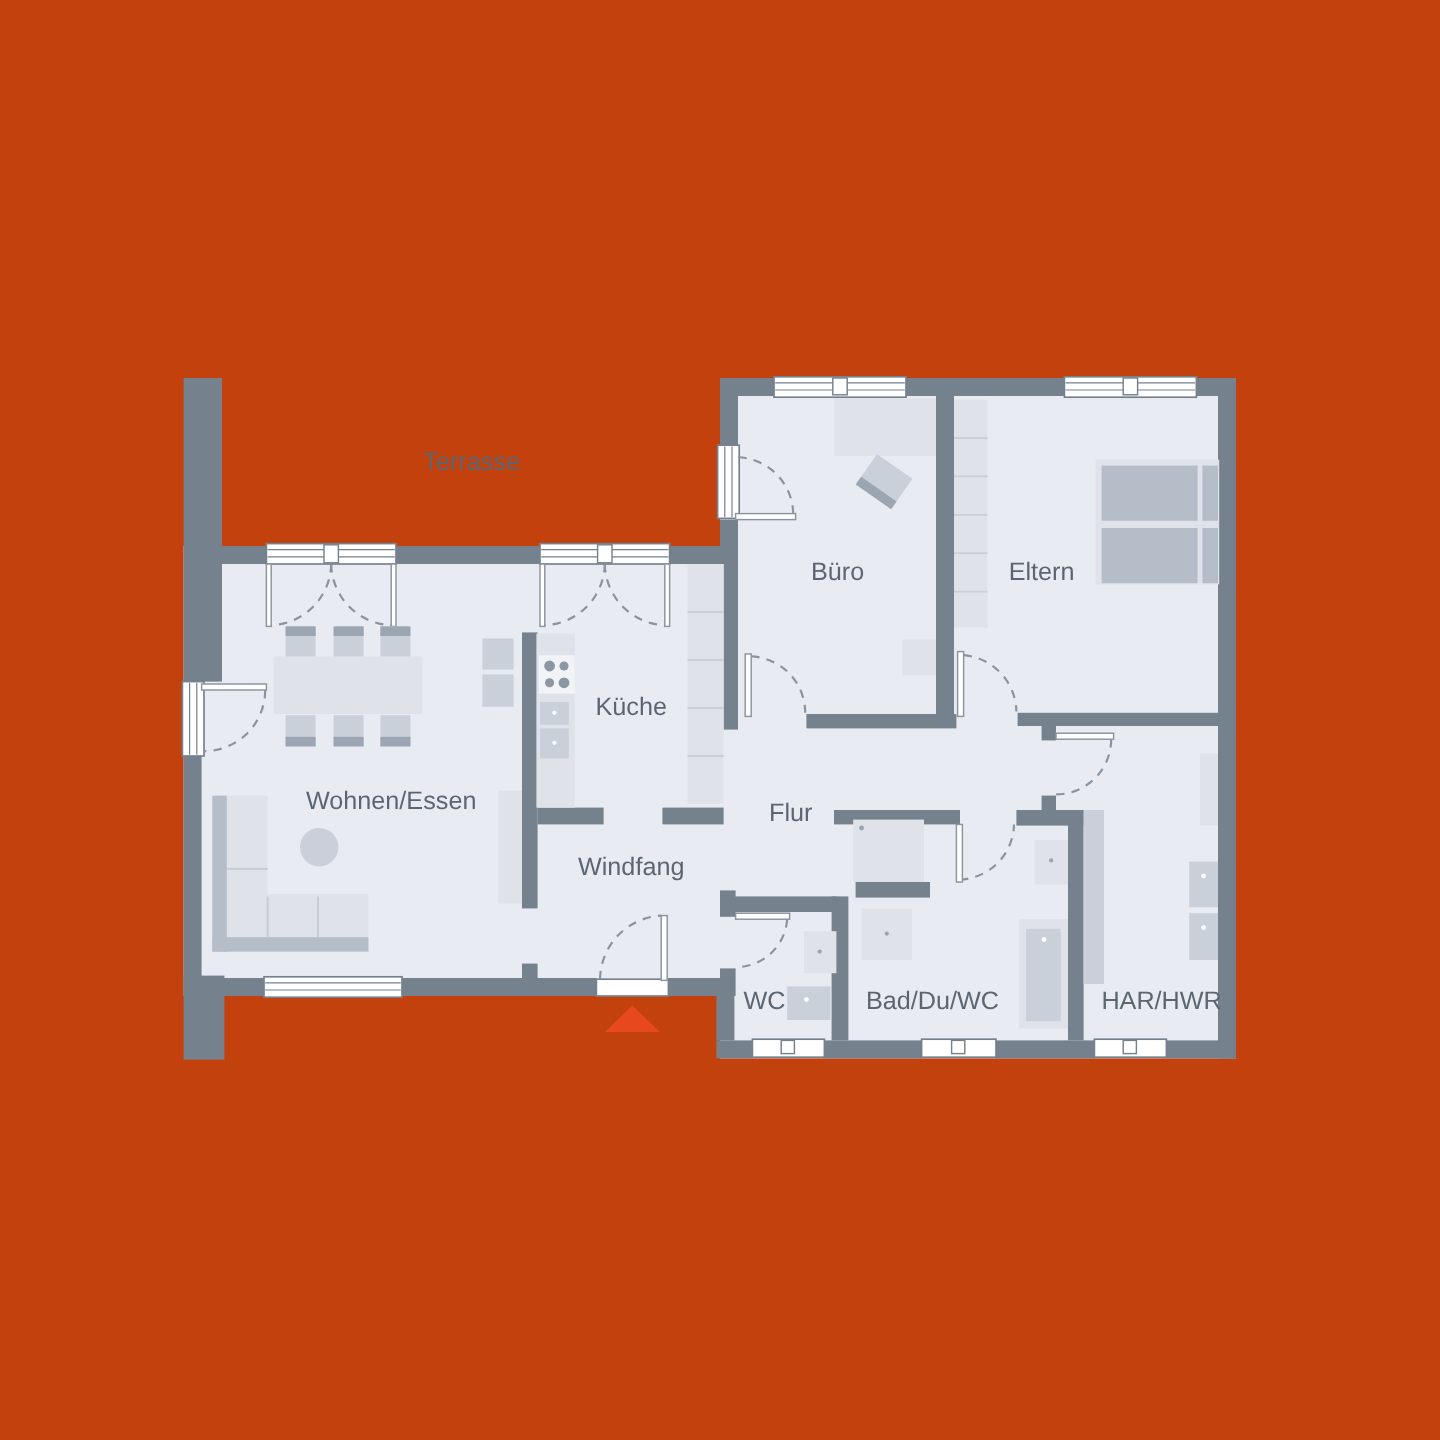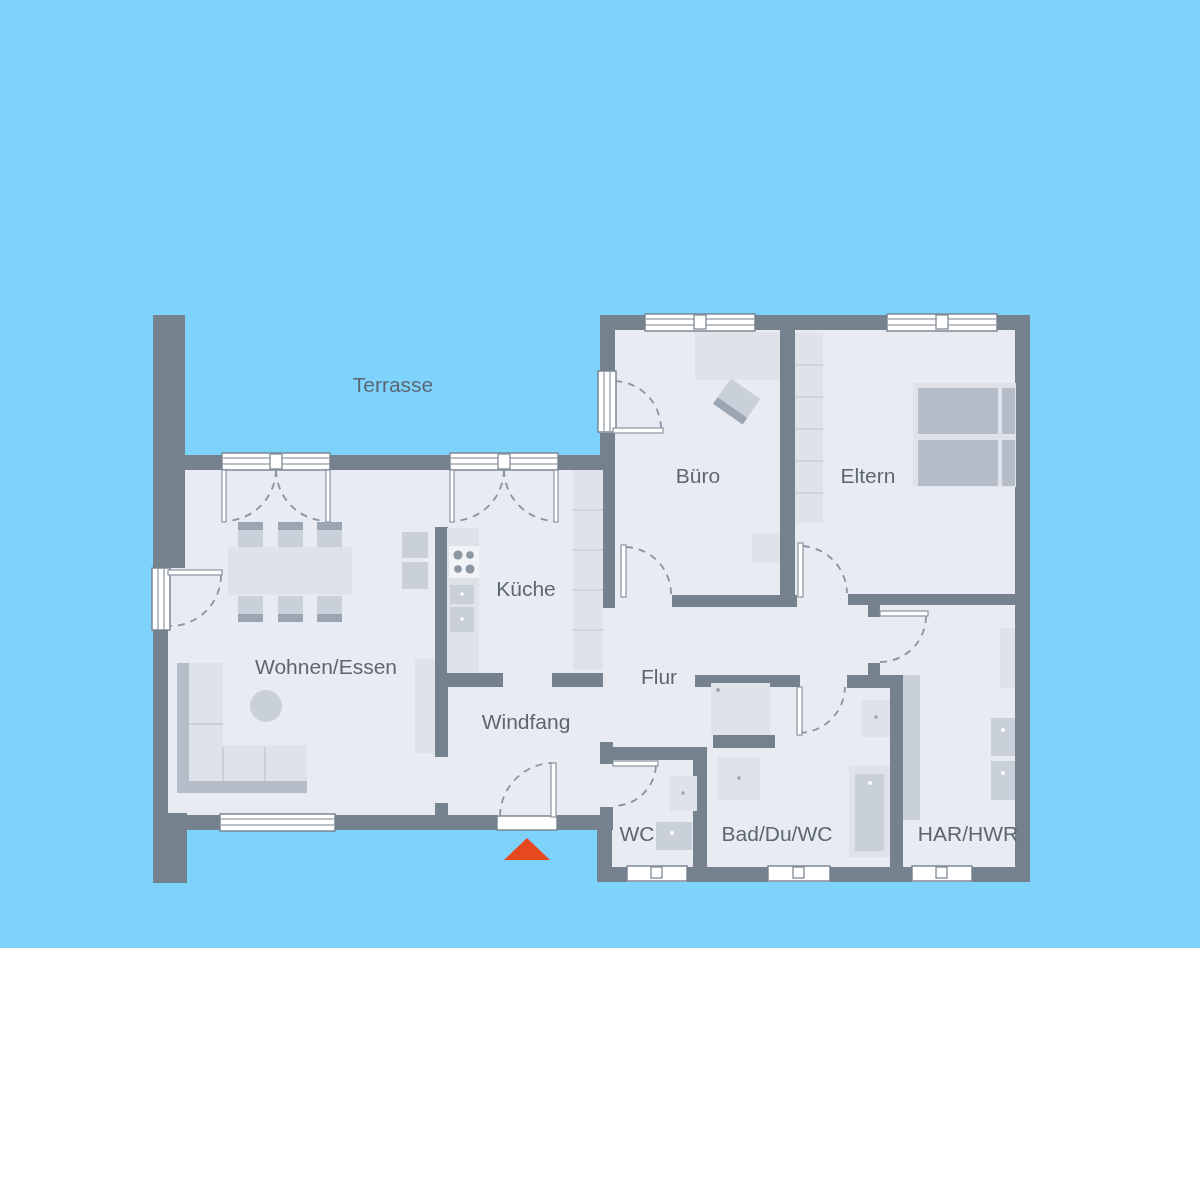--- a/index.html
+++ b/index.html
@@ -3,21 +3,21 @@
 <meta charset="utf-8">
 <style>
   :root{
     --wall:#76818E; --floor:#E8EBF1;
     --furniture-light:#DFE3E9; --furniture-mid:#C9D0D9;
     --furniture-back:#B4BDC8; --furniture-dark:#9CA6B2;
     --fixture-white:#F1F3F6; --door-line:#8A93A0;
     --label-text:#5C6672; --entrance-marker:#E8481E;
   }
   html,body{margin:0;padding:0;background:#ffffff;}
-  .canvas{width:1200px;height:948px;background:#7dd3fc;position:relative;overflow:hidden;}
+  .canvas{width:1200px;height:1200px;background:#c2410c;position:relative;overflow:hidden;}
   svg{display:block;}
   .wall{fill:var(--wall);}
   .floor{fill:var(--floor);}
   .fl{fill:var(--furniture-light);}
   .fm{fill:var(--furniture-mid);}
   .fb{fill:var(--furniture-back);}
   .fd{fill:var(--furniture-dark);}
   .fw{fill:var(--fixture-white);}
   .burner{fill:#8D97A4;}
   .win{fill:#ffffff;stroke:var(--wall);stroke-width:1.4;}

